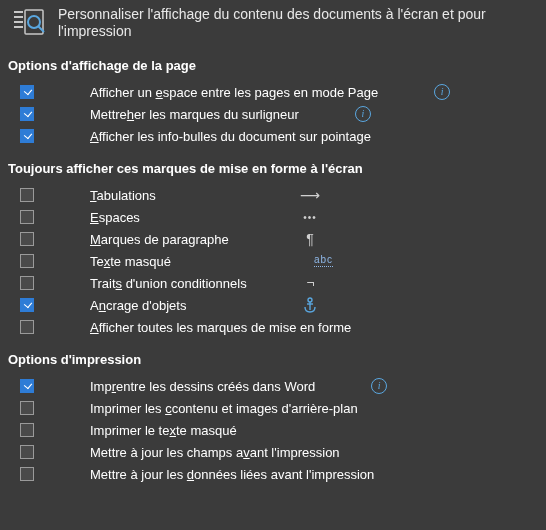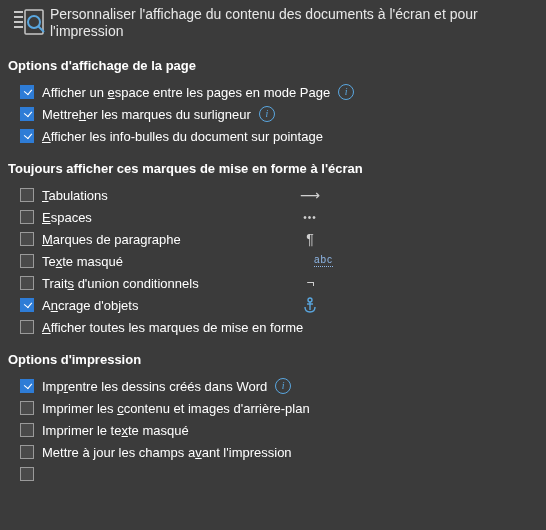--- a/index.html
+++ b/index.html
@@ -6,26 +6,26 @@
     --bg:#3b3b3b;
     --fg:#ffffff;
     --accent:#2e7cd6;
     --muted:#ffffff;
     --icon:#d0d0d0;
     --info:#5aa7e0;
   }
   html,body{margin:0;padding:0;background:var(--bg);color:var(--fg);}
   body{font-family:"Segoe UI",Arial,sans-serif;font-size:13px;width:546px;height:530px;overflow:hidden;box-sizing:border-box;}
   .wrap{padding:6px 0 0 0;}
-  .header{display:flex;align-items:center;gap:4px;padding:0 8px 10px 12px;}
+  .header{display:flex;align-items:center;gap:12px;padding:0 8px 10px 12px;}
   .header-icon{flex:0 0 auto;display:flex;align-items:center;justify-content:center;width:34px;height:34px;}
   .header-title{font-size:14px;color:#e8e8e8;line-height:1.2;}
   .section-title{font-weight:700;font-size:13px;color:#fff;padding:8px 0 8px 8px;}
   .options{padding:0 0 6px 20px;}
-  .row{display:flex;align-items:center;height:22px;position:relative;}
+  .row{display:flex;align-items:center;height:22px;position:relative;gap:48px;}
   .cb{appearance:none;-webkit-appearance:none;width:14px;height:14px;border:1px solid #9a9a9a;background:#4a4a4a;margin:0 8px 0 0;flex:0 0 auto;cursor:pointer;position:relative;}
   .cb:checked{background:var(--accent);border-color:var(--accent);}
   .cb:checked::after{content:"";position:absolute;left:2px;top:-1px;width:8px;height:10px;background:none;border:solid #fff;border-width:0 2px 2px 0;transform:rotate(40deg) scale(.55);transform-origin:center;}
   .lbl{color:#fff;white-space:nowrap;cursor:pointer;}
   .lbl .ul{text-decoration:underline;}
   .info{display:inline-flex;align-items:center;justify-content:center;width:14px;height:14px;border:1px solid var(--info);border-radius:50%;color:var(--info);font-size:10px;font-style:italic;font-family:Georgia,serif;margin-left:8px;line-height:1;cursor:pointer;}
   .glyph{position:absolute;left:275px;width:30px;text-align:center;color:var(--icon);font-size:14px;}
   .glyph.small{font-size:10px;letter-spacing:1px;}
   .glyph.abc{font-size:10px;color:#8fb8e8;border-bottom:1px dotted #8fb8e8;display:inline-block;letter-spacing:1px;padding-bottom:1px;line-height:1;width:auto;left:294px;}
   .glyph.anchor svg{display:block;margin:0 auto;}
@@ -127,15 +127,16 @@
     <div class="row">
       <input type="checkbox" class="cb" style="">
       <span class="lbl"><span>Imprimer le te</span><span class="ul">x</span><span>te masqué</span></span>
     </div>
     <div class="row">
       <input type="checkbox" class="cb" style="">
       <span class="lbl"><span>Mettre à jour les champs a</span><span class="ul">v</span><span>ant l'impression</span></span>
     </div>
     <div class="row">
       <input type="checkbox" class="cb" style="">
+      <span class="lbl"><span>Mettre à jour les </span><span class="ul">d</span><span>onnées liées avant l'impression</span></span>
     </div>
   </div>
 </div>
 
 </body></html>

